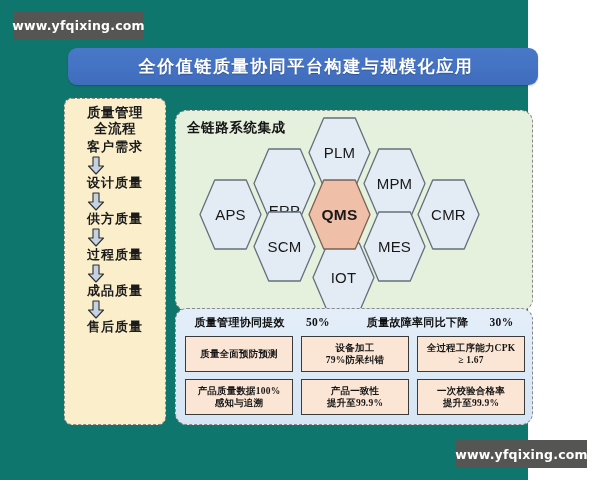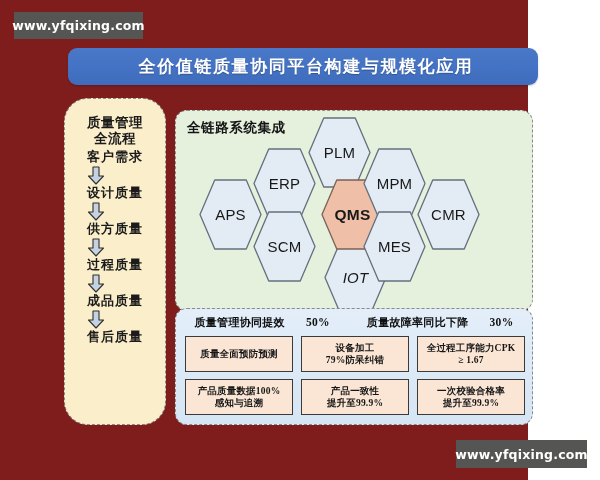--- a/index.html
+++ b/index.html
@@ -12,21 +12,21 @@
     background: #ffffff;
     font-family: "Liberation Sans", "DejaVu Sans", sans-serif;
     overflow: hidden;
     position: relative;
   }
 
   #canvas {
     position: relative;
     width: 528px;
     height: 480px;
-    background: #7f1d1d;
+    background: #0f766e;
   }
 
   
   .watermark {
     position: absolute;
     background: #555553;
     color: #ffffff;
     font-size: 12.5px;
     font-weight: bold;
     letter-spacing: 0.2px;
@@ -63,23 +63,23 @@
 
   
   #flow-panel {
     position: absolute;
     left: 64px;
     top: 98px;
     width: 102px;
     height: 327px;
     background: #fbeecb;
     border: 1.6px dashed #8a8a8a;
-    border-radius: 24px;
+    border-radius: 8px;
     box-sizing: border-box;
-    padding-top: 16px;
+    padding-top: 6px;
     display: flex;
     flex-direction: column;
     align-items: center;
   }
   #flow-title {
     color: #1b1b1b;
     font-size: 13.5px;
     font-weight: bold;
     line-height: 16px;
     text-align: center;
@@ -253,45 +253,45 @@
 
   <div id="hex-panel">
     <div id="hex-panel-title">全链路系统集成</div>
     <div id="hex-nodes">
         <div class="hex" style="left: 23px; top: 68px; width: 63px; height: 71px;">
           <svg width="63" height="71">
             <polygon points="15.75,1 47.25,1 62,35.5 47.25,70 15.75,70 1,35.5" fill="#e3ecf5" stroke="#63707d" stroke-width="1.3" stroke-linejoin="round"></polygon>
           </svg>
           <span class="lbl">APS</span>
         </div>
-        <div class="hex" style="left: 77px; top: 37px; width: 63px; height: 71px;">
+        <div class="hex" style="left: 77px; top: 37px; width: 63px; height: 71px; align-items: flex-end;">
           <svg width="63" height="71">
             <polygon points="15.75,1 47.25,1 62,35.5 47.25,70 15.75,70 1,35.5" fill="#e3ecf5" stroke="#63707d" stroke-width="1.3" stroke-linejoin="round"></polygon>
           </svg>
           <span class="lbl">ERP</span>
         </div>
         <div class="hex" style="left: 77px; top: 100px; width: 63px; height: 71px;">
           <svg width="63" height="71">
             <polygon points="15.75,1 47.25,1 62,35.5 47.25,70 15.75,70 1,35.5" fill="#e3ecf5" stroke="#63707d" stroke-width="1.3" stroke-linejoin="round"></polygon>
           </svg>
           <span class="lbl">SCM</span>
         </div>
         <div class="hex" style="left: 132px; top: 6px; width: 63px; height: 71px;">
           <svg width="63" height="71">
             <polygon points="15.75,1 47.25,1 62,35.5 47.25,70 15.75,70 1,35.5" fill="#e3ecf5" stroke="#63707d" stroke-width="1.3" stroke-linejoin="round"></polygon>
           </svg>
           <span class="lbl">PLM</span>
         </div>
-        <div class="hex" style="left: 148px; top: 131px; width: 63px; height: 71px; font-style: italic;">
+        <div class="hex" style="left: 136px; top: 131px; width: 63px; height: 71px;">
           <svg width="63" height="71">
             <polygon points="15.75,1 47.25,1 62,35.5 47.25,70 15.75,70 1,35.5" fill="#e3ecf5" stroke="#63707d" stroke-width="1.3" stroke-linejoin="round"></polygon>
           </svg>
           <span class="lbl">IOT</span>
         </div>
-        <div class="hex center" style="left: 145px; top: 68px; width: 63px; height: 71px;">
+        <div class="hex center" style="left: 132px; top: 68px; width: 63px; height: 71px;">
           <svg width="63" height="71">
             <polygon points="15.75,1 47.25,1 62,35.5 47.25,70 15.75,70 1,35.5" fill="#efbfa8" stroke="#7a6256" stroke-width="1.3" stroke-linejoin="round"></polygon>
           </svg>
           <span class="lbl">QMS</span>
         </div>
         <div class="hex" style="left: 187px; top: 37px; width: 63px; height: 71px;">
           <svg width="63" height="71">
             <polygon points="15.75,1 47.25,1 62,35.5 47.25,70 15.75,70 1,35.5" fill="#e3ecf5" stroke="#63707d" stroke-width="1.3" stroke-linejoin="round"></polygon>
           </svg>
           <span class="lbl">MPM</span>

